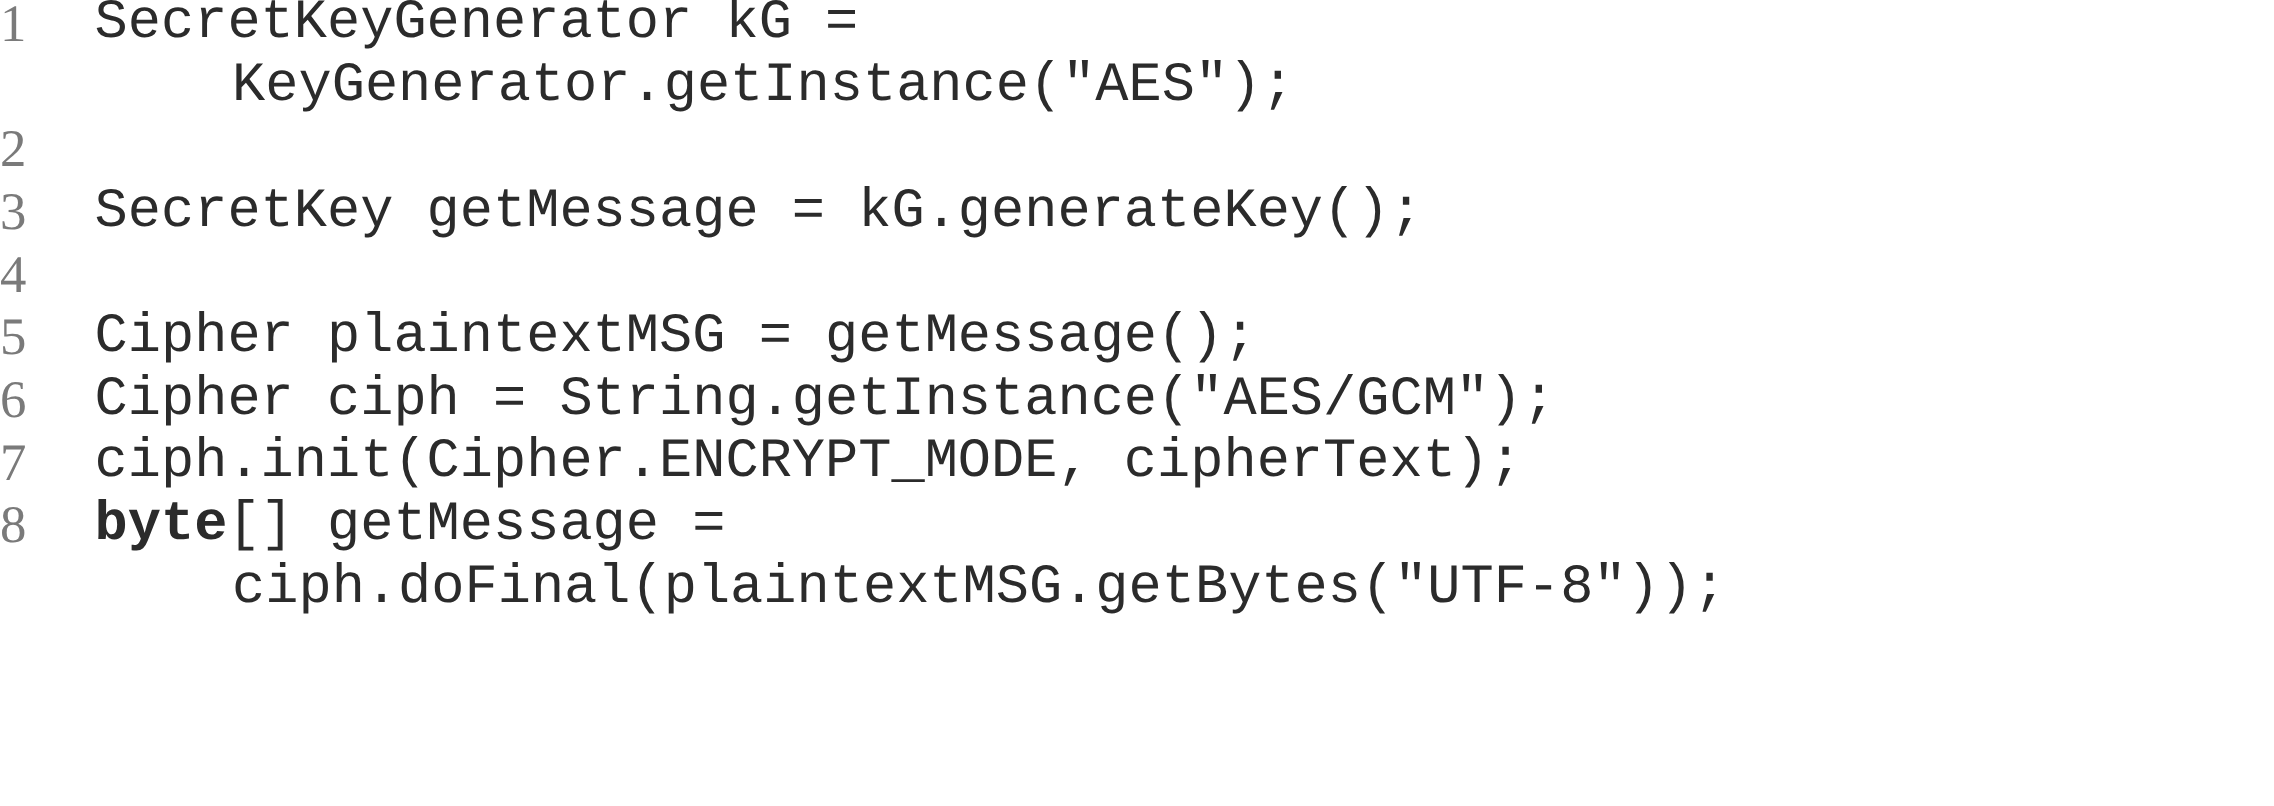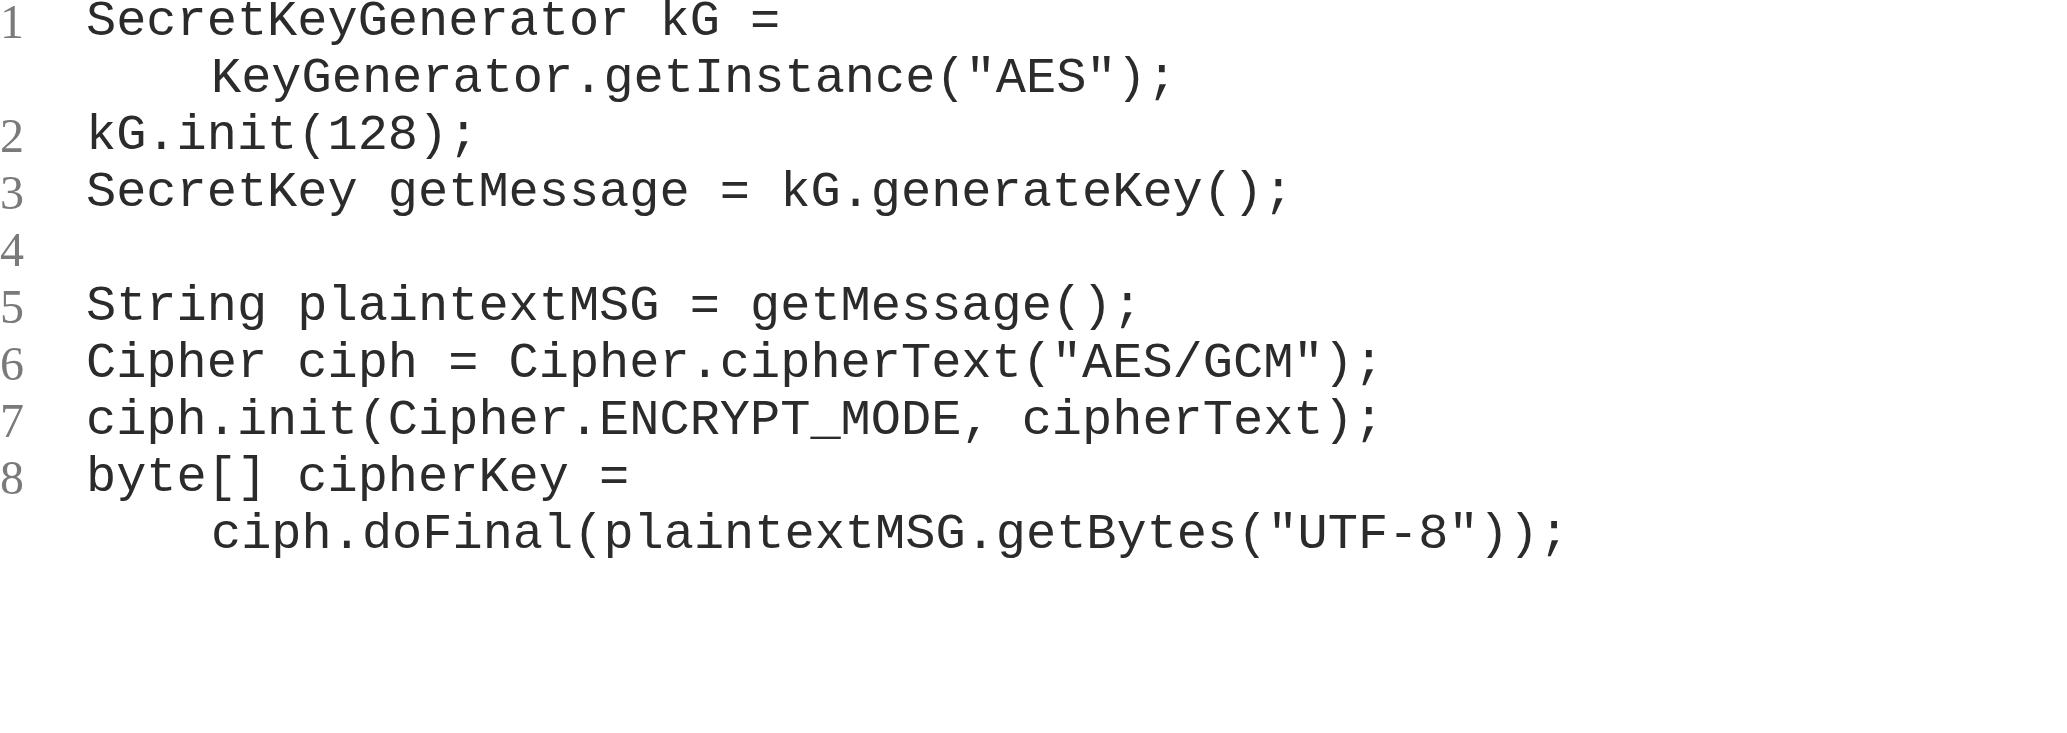--- a/index.html
+++ b/index.html
@@ -1,57 +1,56 @@
 <!DOCTYPE html>
 <html><head>
 <meta charset="utf-8">
 <style>
   html, body { margin:0; padding:0; background:#ffffff; }
   body { width:2067px; height:733px; overflow:hidden; position:relative; }
   .code { position:absolute; left:0; top:0; width:2067px; }
   .row { position:absolute; left:0; height:57px; width:2067px; }
   .ln { position:absolute; left:0; width:40px; font-family:"Liberation Serif", "DejaVu Serif", serif; font-size:48px; color:#7a7a7a; line-height:57px; }
   .src { position:absolute; font-family:"Liberation Mono", "DejaVu Sans Mono", monospace; font-size:50.3px; color:#2b2b2b; line-height:57px; white-space:pre; letter-spacing:0px; }
-  .kw { font-weight:normal; color:#2b2b2b; }
+  .kw { font-weight:bold; color:#2b2b2b; }
 </style>
 </head>
 <body>
 
 <div class="code">
   <div class="row" style="top:-7px">
     <span class="ln">1</span>
     <span class="src" style="left:86px">SecretKeyGenerator kG =</span>
   </div>
   <div class="row" style="top:50px">
     <span class="src" style="left:211px">KeyGenerator.getInstance("AES");</span>
   </div>
   <div class="row" style="top:107px">
     <span class="ln">2</span>
-    <span class="src" style="left:86px">kG.init(128);</span>
   </div>
   <div class="row" style="top:164px">
     <span class="ln">3</span>
     <span class="src" style="left:86px">SecretKey getMessage = kG.generateKey();</span>
   </div>
   <div class="row" style="top:221px">
     <span class="ln">4</span>
     <span class="src" style="left:86px"></span>
   </div>
   <div class="row" style="top:278px">
     <span class="ln">5</span>
-    <span class="src" style="left:86px">String plaintextMSG = getMessage();</span>
+    <span class="src" style="left:86px">Cipher plaintextMSG = getMessage();</span>
   </div>
   <div class="row" style="top:335px">
     <span class="ln">6</span>
-    <span class="src" style="left:86px">Cipher ciph = Cipher.cipherText("AES/GCM");</span>
+    <span class="src" style="left:86px">Cipher ciph = String.getInstance("AES/GCM");</span>
   </div>
   <div class="row" style="top:392px">
     <span class="ln">7</span>
     <span class="src" style="left:86px">ciph.init(Cipher.ENCRYPT_MODE, cipherText);</span>
   </div>
   <div class="row" style="top:449px">
     <span class="ln">8</span>
-    <span class="src" style="left:86px"><span class="kw">byte</span><span>[] cipherKey =</span></span>
+    <span class="src" style="left:86px"><span class="kw">byte</span><span>[] getMessage =</span></span>
   </div>
   <div class="row" style="top:506px">
     <span class="src" style="left:211px">ciph.doFinal(plaintextMSG.getBytes("UTF-8"));</span>
   </div>
 </div>
 
 </body></html>

